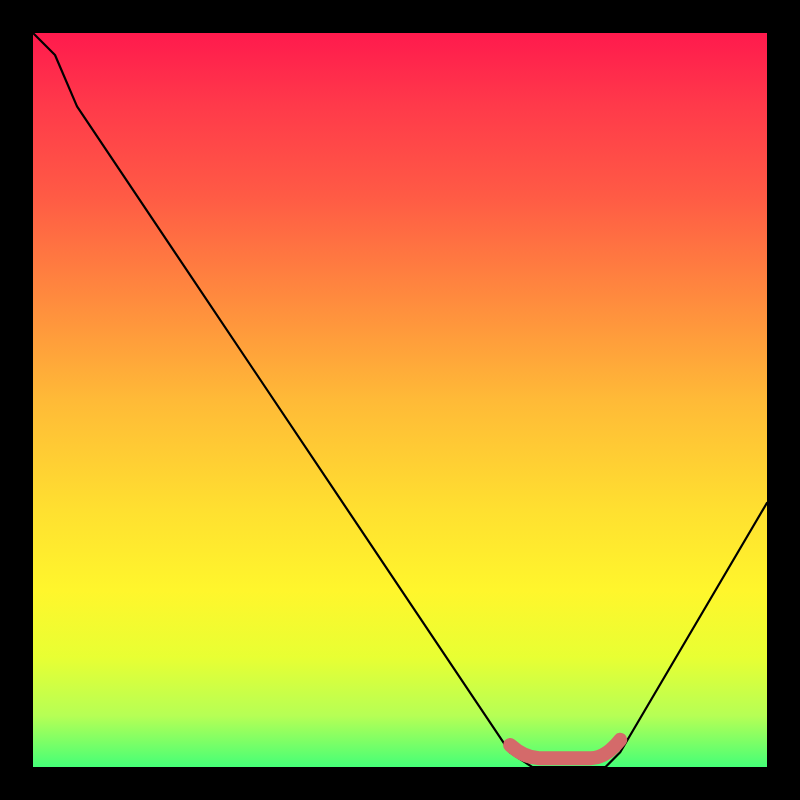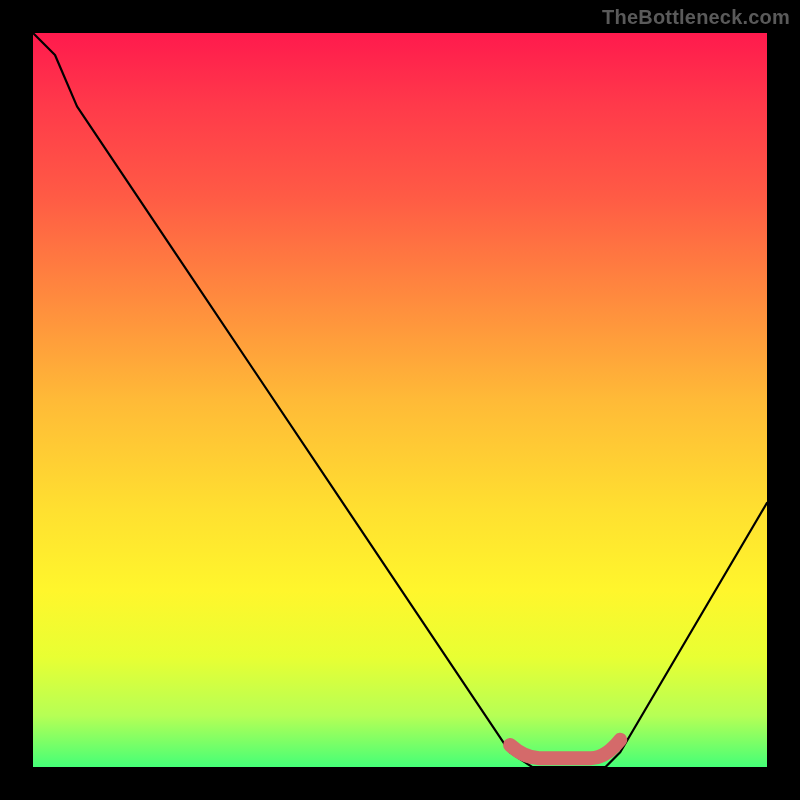--- a/index.html
+++ b/index.html
@@ -53,19 +53,18 @@
     width: 734px;
     height: 734px;
     z-index: 2;
     pointer-events: none;
   }
 </style>
 </head>
 <body>
 
 <div class="frame">
-  <div class="watermark">TheBottleneck.com</div>
   <div class="plot"></div>
   <svg class="overlay" viewBox="0 0 734 734" preserveAspectRatio="none">
     <path id="curve-path" fill="none" stroke="#000" stroke-width="2.2" stroke-linecap="round" stroke-linejoin="round" d="M0.0 0.0 L22.0 22.0 L44.0 73.4 L477.1 719.3 L499.1 734.0 L572.5 734.0 L587.2 719.3 L734.0 469.8"></path>
     <path id="highlight-path" fill="none" stroke="#d46a6a" stroke-width="14" stroke-linecap="round" stroke-linejoin="round" d="M 477.1 712.0 Q 491.8 725.2 506.5 725.2 L 557.8 725.2 Q 572.5 725.2 587.2 706.8"></path>
   </svg>
 </div>
 
 </body></html>

